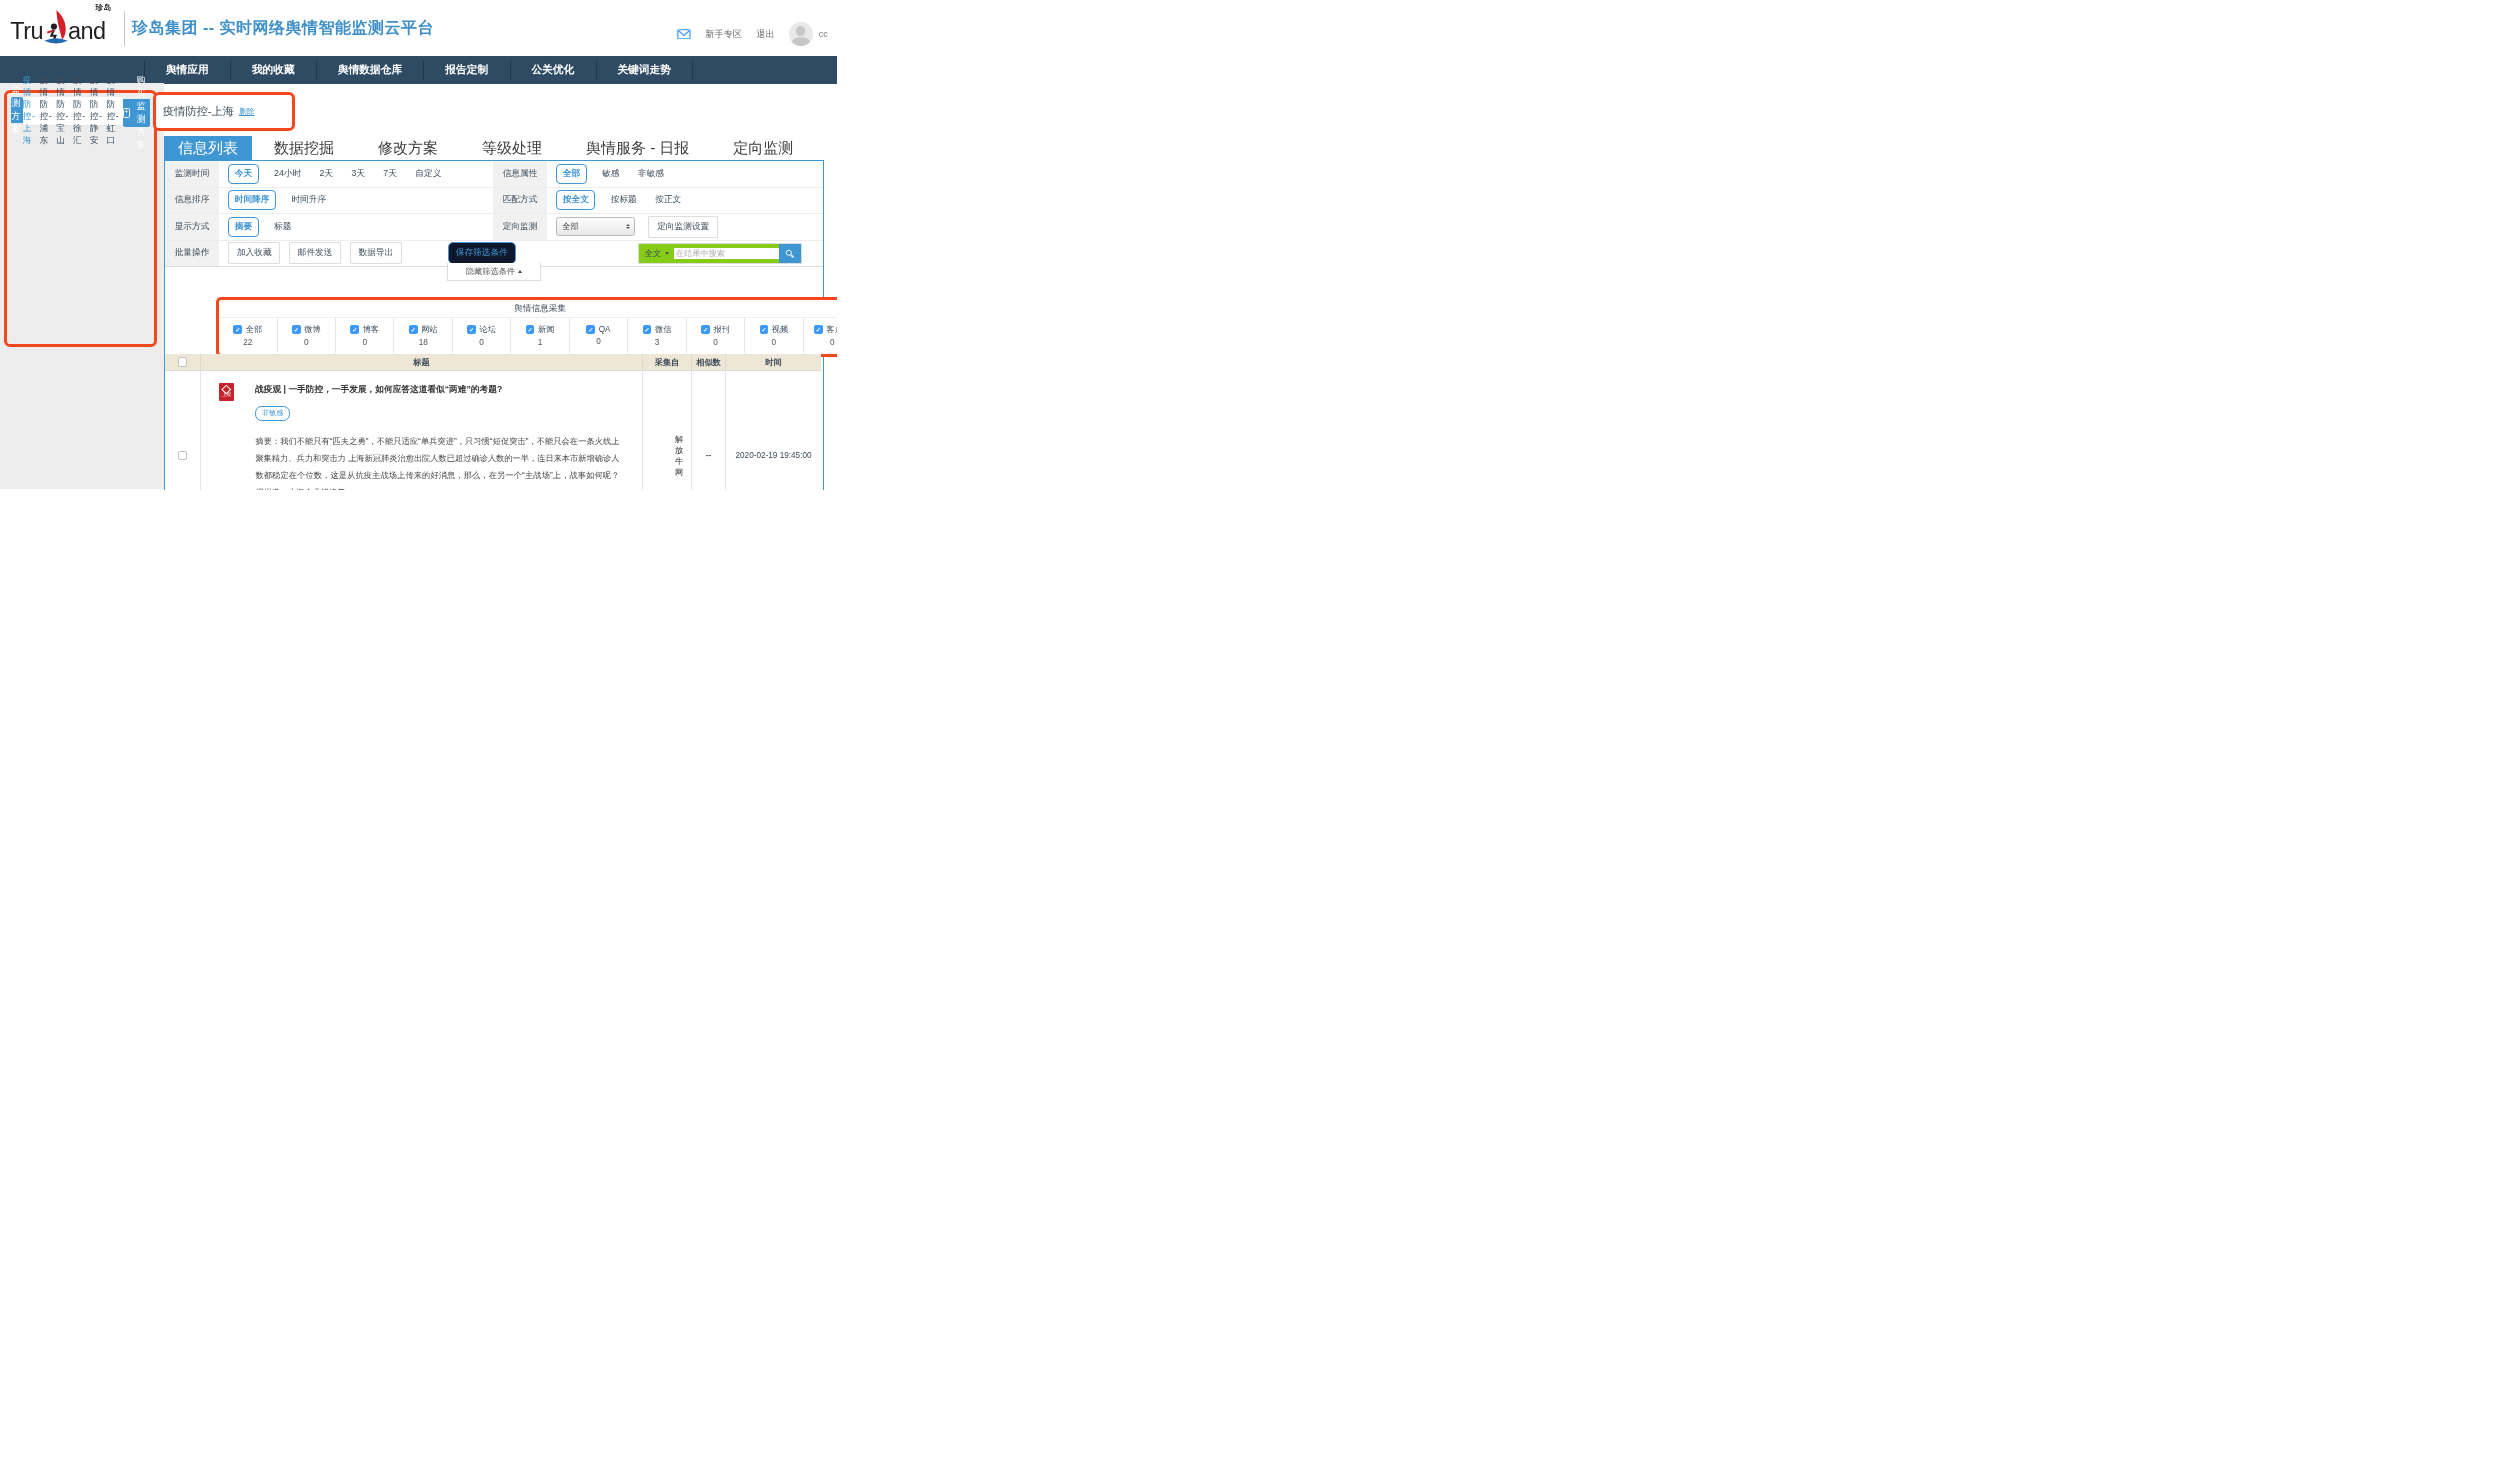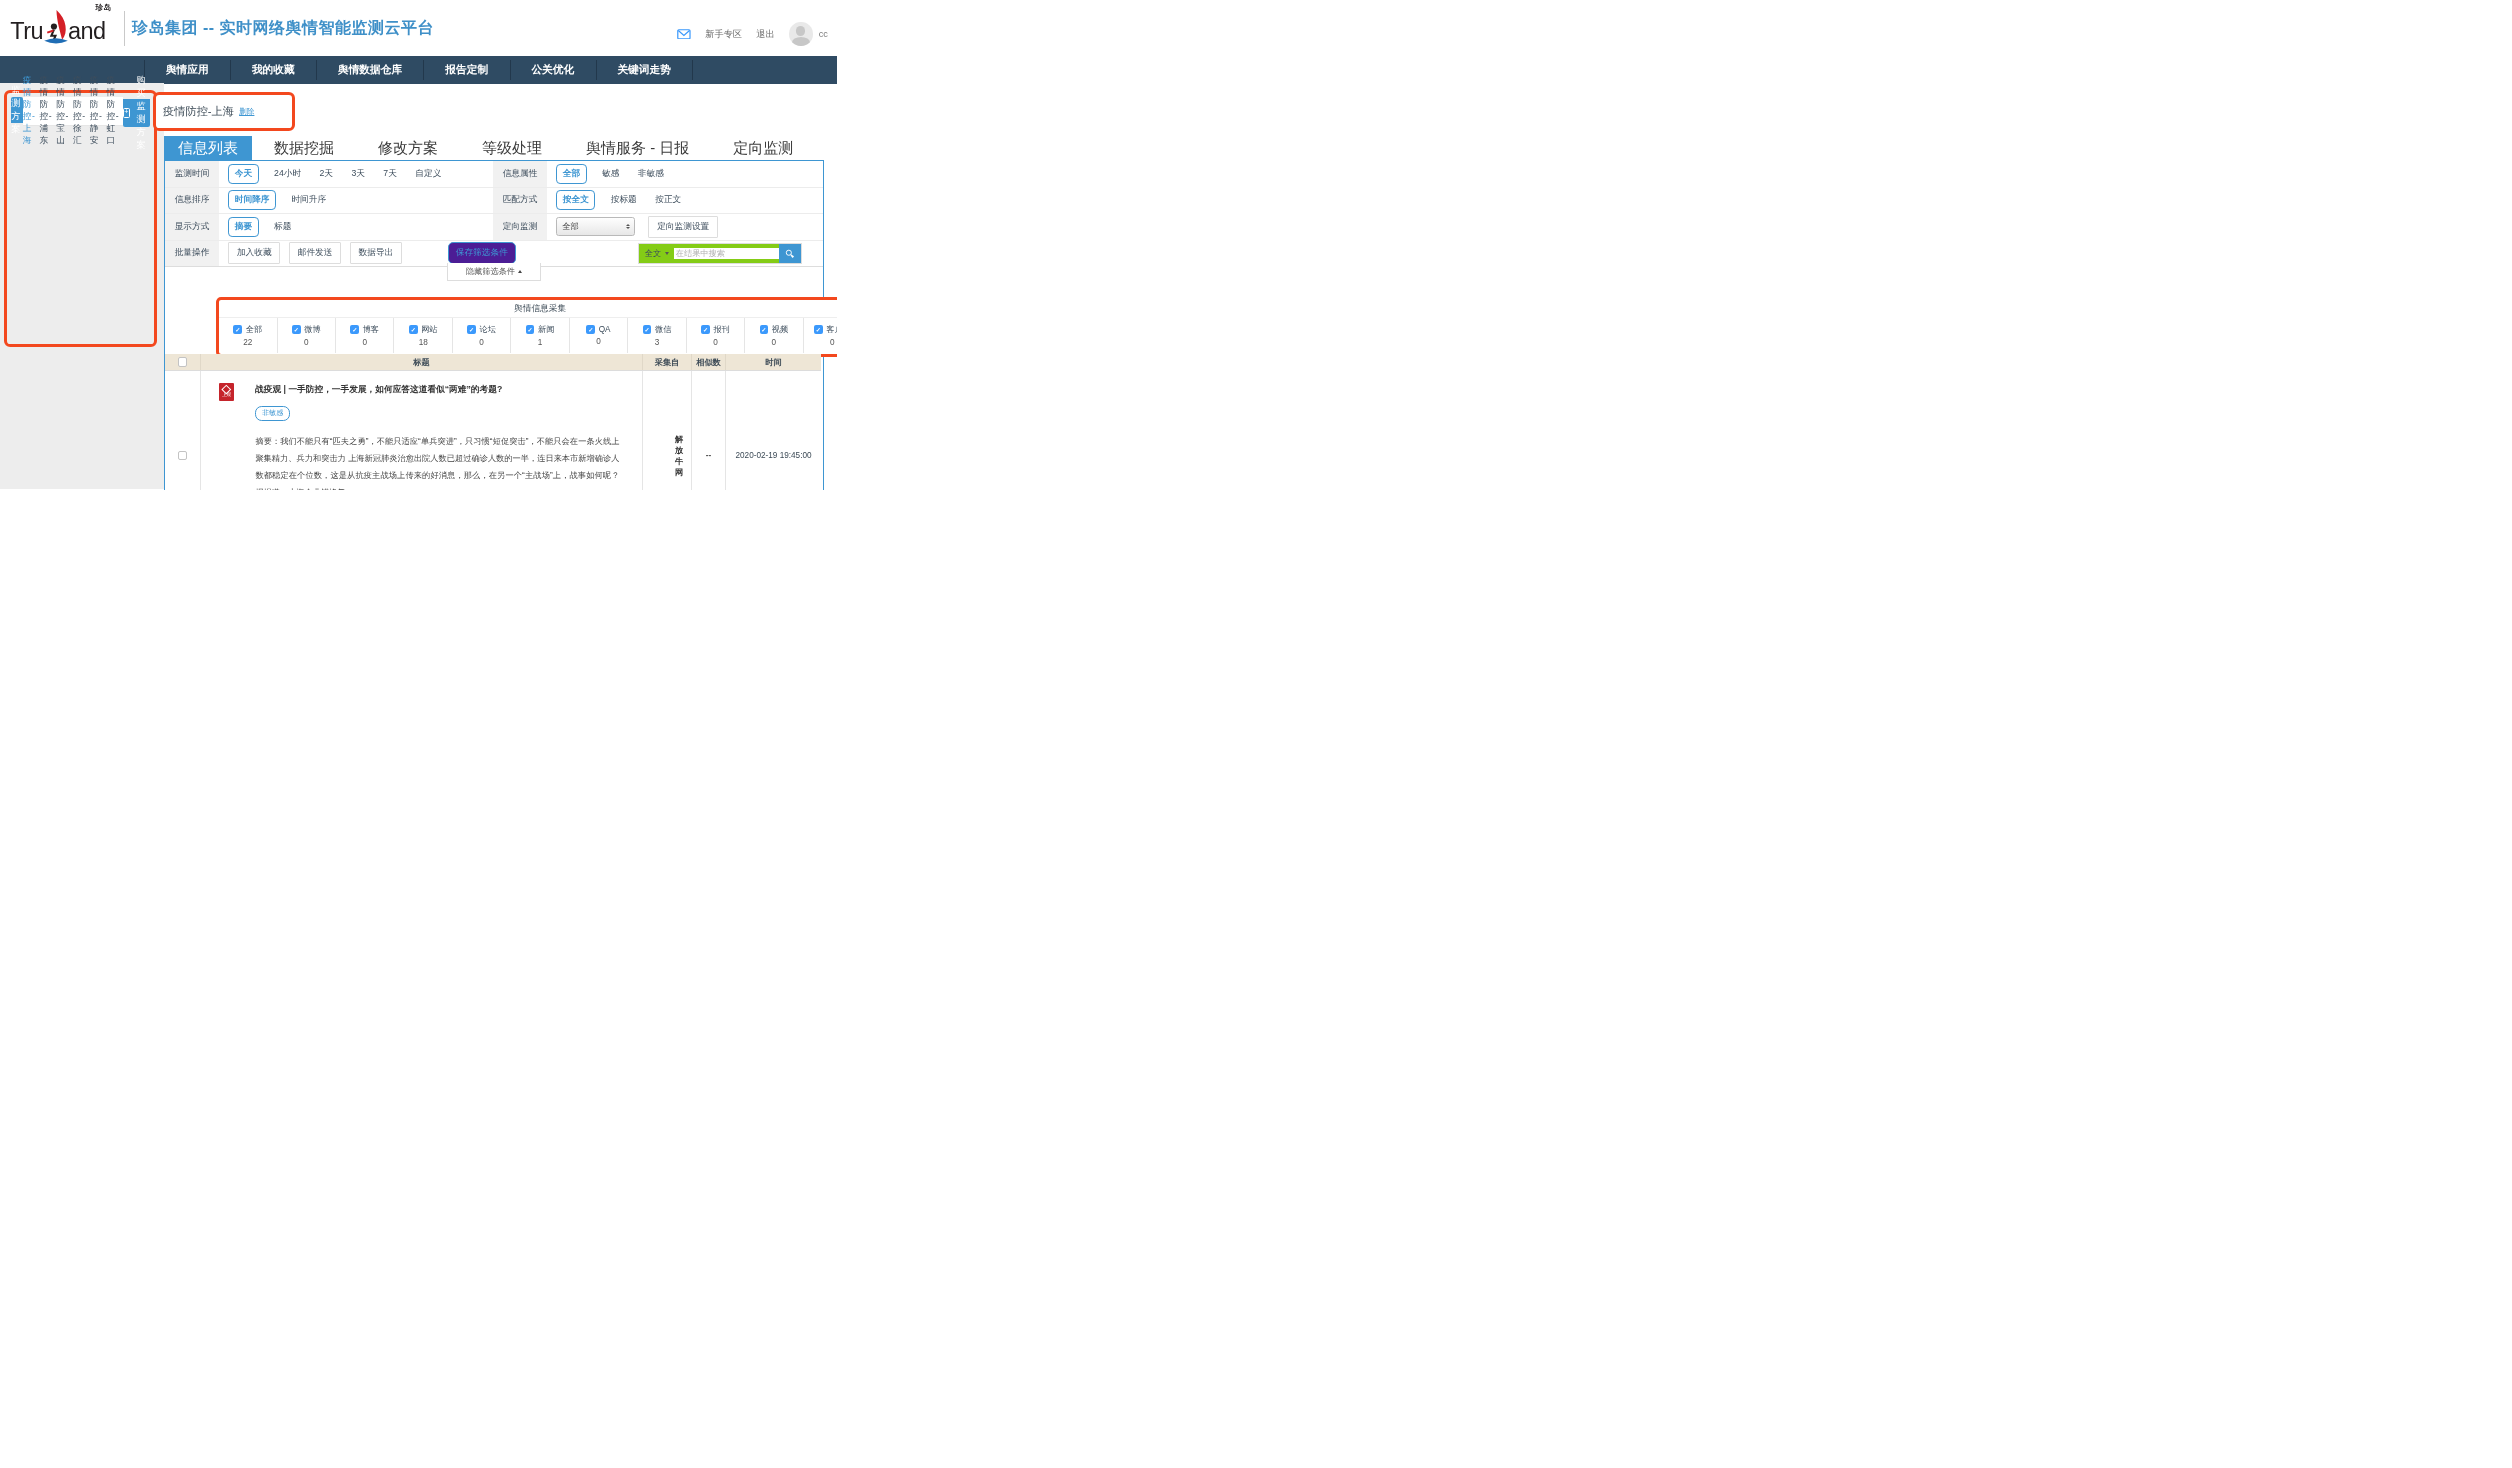--- a/index.html
+++ b/index.html
@@ -65,21 +65,21 @@
   .select .val{flex:1;padding-left:5.1px;font-size:8.2px;color:#444;}
   .spinner{width:8.2px;display:flex;flex-direction:column;align-items:center;gap:1px;margin-right:2.6px;}
   .spinner i{width:0;height:0;border-left:2px solid transparent;border-right:2px solid transparent;}
   .spinner .up{border-bottom:2.6px solid #555;}
   .spinner .dn{border-top:2.6px solid #555;}
   .btn{border:0.5px solid #ddd;border-radius:1px;background:#fff;padding:4.1px 7.7px;font-size:8.7px;color:#3d4d5c;
        cursor:pointer;white-space:nowrap;}
   .btn.settings{margin-left:13.3px;}
   .batch-opts{display:flex;align-items:center;padding-left:9.2px;width:100%;box-sizing:border-box;}
   .batch-opts .btn{margin-right:8.7px;}
-  .btn-save{border:0.8px solid #3e96d2;color:#3e96d2;border-radius:5.1px;background:#4c1d95;padding:4.1px 7.1px;
+  .btn-save{border:0.8px solid #3e96d2;color:#3e96d2;border-radius:5.1px;background:#0f172a;padding:4.1px 7.1px;
             font-size:8.7px;cursor:pointer;margin-left:37px;white-space:nowrap;}
   .searchbox{margin-left:auto;margin-right:21.4px;width:162px;height:19.4px;border:0.5px solid #ddd;display:flex;
              align-items:center;background:#84cc16;}
   .search-scope{display:flex;align-items:center;gap:3.6px;padding:0 5.1px 0 6.1px;font-size:8.2px;color:#3d4d5c;cursor:pointer;}
   .caret-down{width:0;height:0;border-left:2.6px solid transparent;border-right:2.6px solid transparent;
               border-top:3.1px solid #555;}
   .search-input{flex:1;border:none;outline:none;font-size:8.2px;color:#333;min-width:0;}
   .search-input::placeholder{color:#b0b0b0;}
   .search-btn{width:21.4px;height:19.4px;background:#3e96d2;border:none;display:flex;align-items:center;
               justify-content:center;cursor:pointer;}
@@ -117,21 +117,21 @@
   .td-title{display:block;padding:12.3px 10.2px 0 18.4px;box-sizing:border-box;}
   .row-head{display:flex;align-items:flex-start;}
   .source-logo{width:14.3px;height:17.4px;background:#c5242b;color:#fff;display:flex;flex-direction:column;
                align-items:center;justify-content:center;gap:1px;flex:none;border-radius:1px;}
   .source-logo .diamond{width:4.6px;height:4.6px;border:0.8px solid #fff;transform:rotate(45deg);}
   .source-logo .sl-txt{font-size:4.6px;line-height:1;}
   .row-title{margin-left:21.4px;font-size:8.7px;font-weight:bold;color:#333;line-height:1.5;cursor:pointer;}
   .badge{display:inline-block;margin:5.1px 0 0 36px;border:0.8px solid #3e96d2;color:#3e96d2;border-radius:6.6px;
          padding:1.5px 5.6px;font-size:7.1px;}
   .row-summary{margin:12.3px 0 0 36px;width:364px;font-size:8.2px;color:#444;line-height:17px;text-align:justify;}
-  .td-source{font-weight:bold;color:#333;margin-left:32px;}
+  .td-source{font-weight:normal;color:#333;margin-left:32px;}
   .td-sim{color:#555;font-weight:bold;}
   .td-time{color:#3c4a56;}
 </style>
 </head>
 <body>
 
 <div class="stage">
 
   <header class="topbar">
     <div class="logo">

